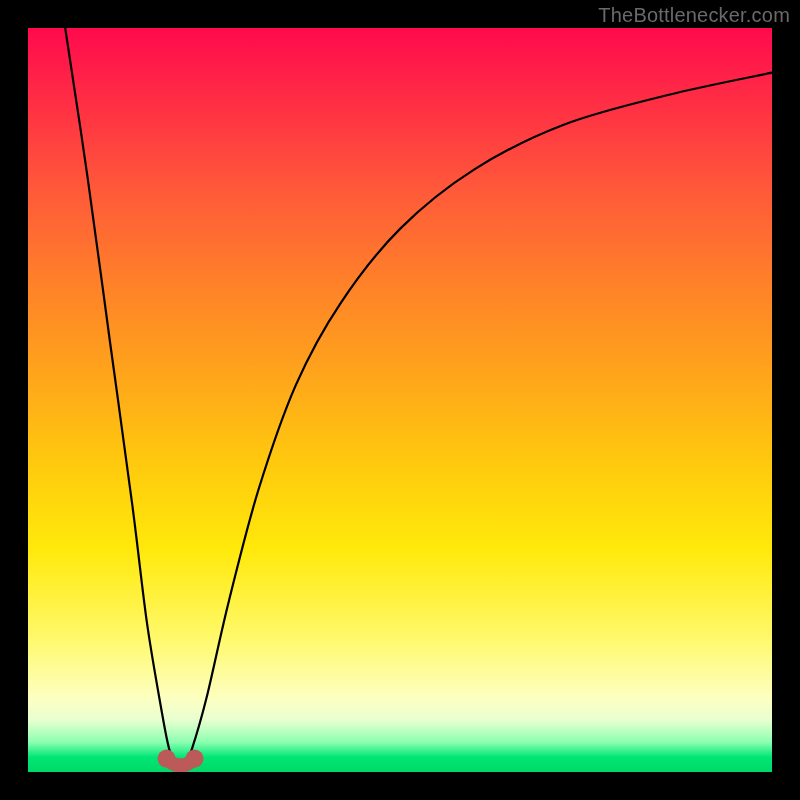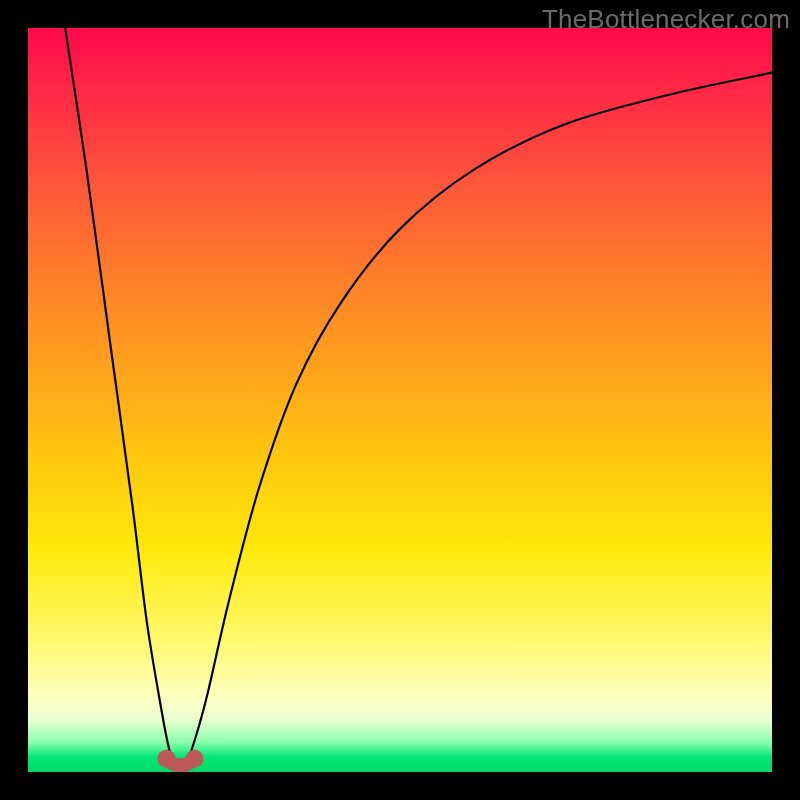--- a/index.html
+++ b/index.html
@@ -13,21 +13,21 @@
   .frame {
     position: relative;
     width: 800px;
     height: 800px;
     background: #000;
   }
   .attribution {
     position: absolute;
     top: 4px;
     right: 10px;
-    font-size: 26px;
+    font-size: 20px;
     color: #6a6a6a;
     font-weight: 500;
     letter-spacing: 0.2px;
     z-index: 20;
   }
   .plot-area {
     position: absolute;
     left: 28px;
     top: 28px;
     width: 744px;

